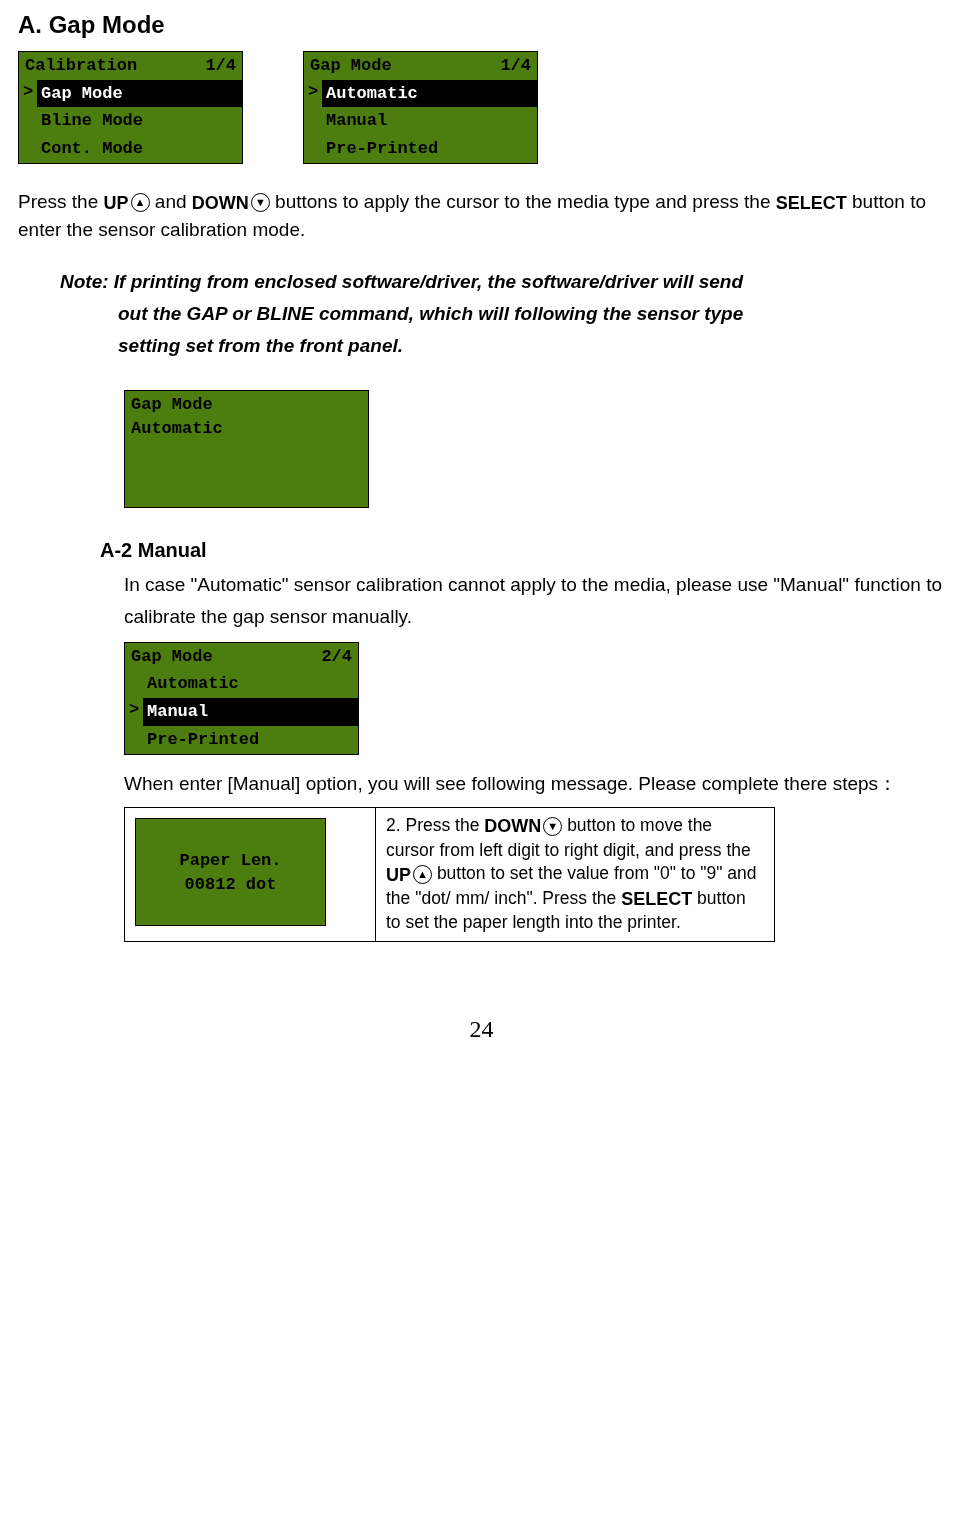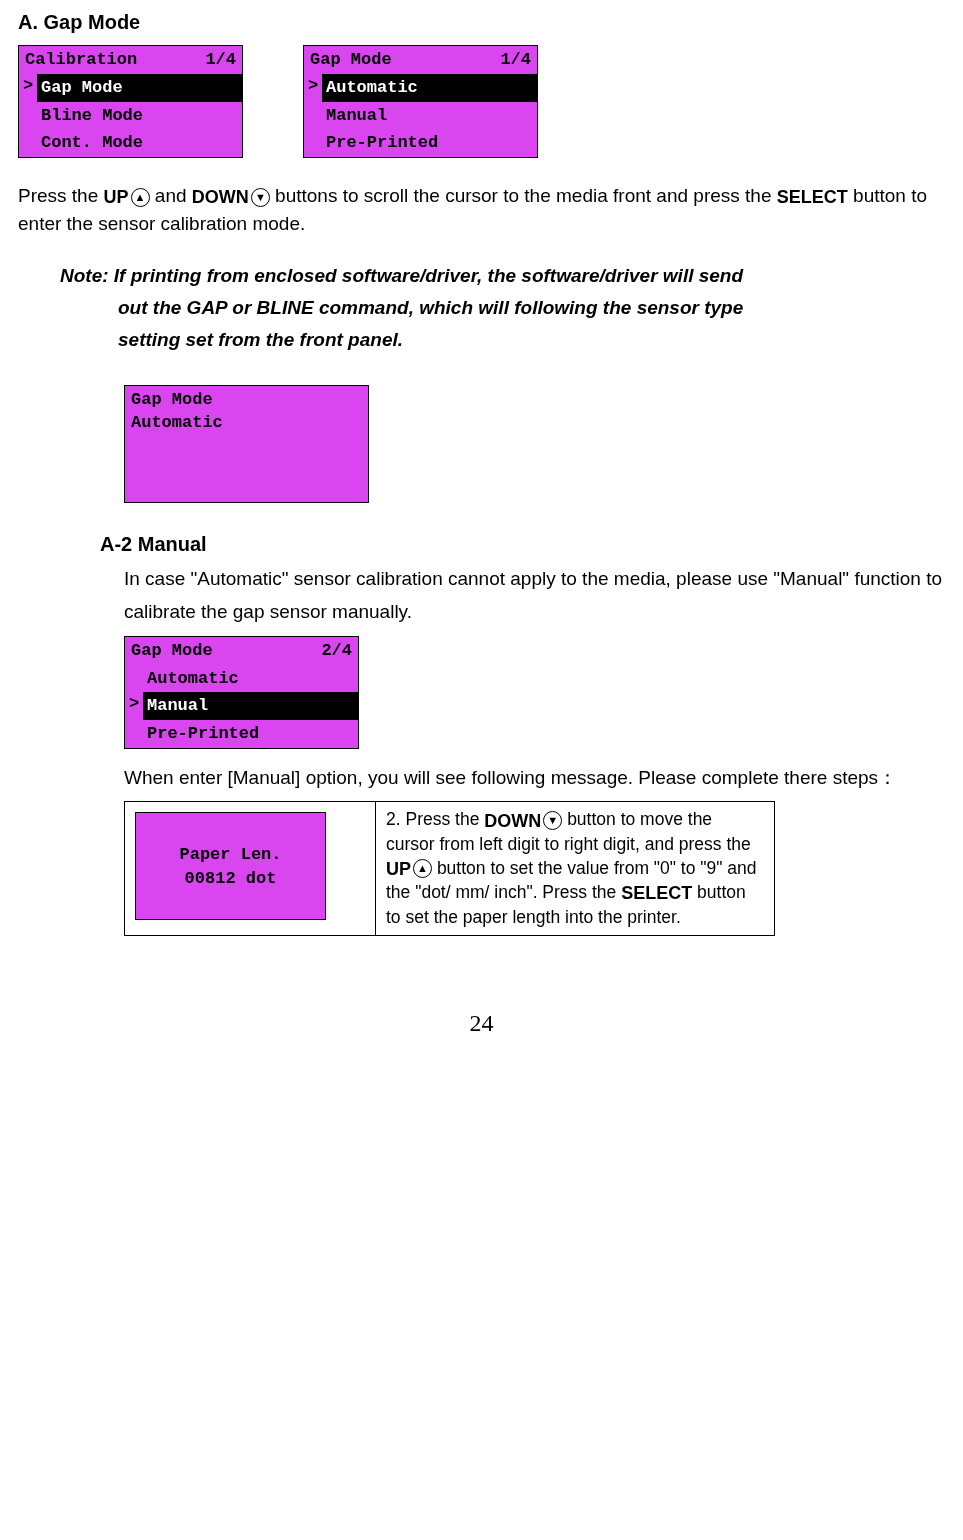--- a/index.html
+++ b/index.html
@@ -7,31 +7,31 @@
     font-size: 19px;
     line-height: 1.45;
     margin: 0;
     padding: 8px 18px 24px 18px;
     width: 963px;
     box-sizing: border-box;
     color: #000;
   }
   .block-h {
     font-weight: bold;
-    font-size: 20px;
+    font-size: 24px;
     margin: 0 0 8px 0;
   }
   .screens-row {
     display: flex;
     gap: 60px;
     margin: 4px 0 24px 0;
   }
   .lcd {
     border: 1.5px solid #000;
-    background: #d946ef;
+    background: #4d7c0f;
     font-family: "Courier New", monospace;
     font-weight: bold;
     font-size: 17px;
     box-sizing: border-box;
     line-height: 1.4;
   }
   .lcd-cal { width: 225px; }
   .lcd-gap { width: 235px; }
   .lcd-auto { width: 245px; height: 118px; }
   .lcd-paperlen { width: 191px; height: 108px; }
@@ -199,21 +199,21 @@
   </div>
 
 </div>
 
 
 <p class="para">
   <span>Press the</span>
   <span class="btn-label">UP</span><span class="circ up"></span>
   <span>and</span>
   <span class="btn-label">DOWN</span><span class="circ down"></span>
-  <span>buttons to scroll the cursor to the media front and press the</span>
+  <span>buttons to apply the cursor to the media type and press the</span>
   <span class="btn-label">SELECT</span>
   <span>button to enter the sensor calibration mode.</span>
 </p>
 
 
 <div class="note-block">
   <span>Note: </span><span>If printing from enclosed software/driver, the software/driver will send</span><br>
   <div class="note-rest">out the GAP or BLINE command, which will following the sensor type</div>
   <div class="note-rest">setting set from the front panel.</div>
 </div>

